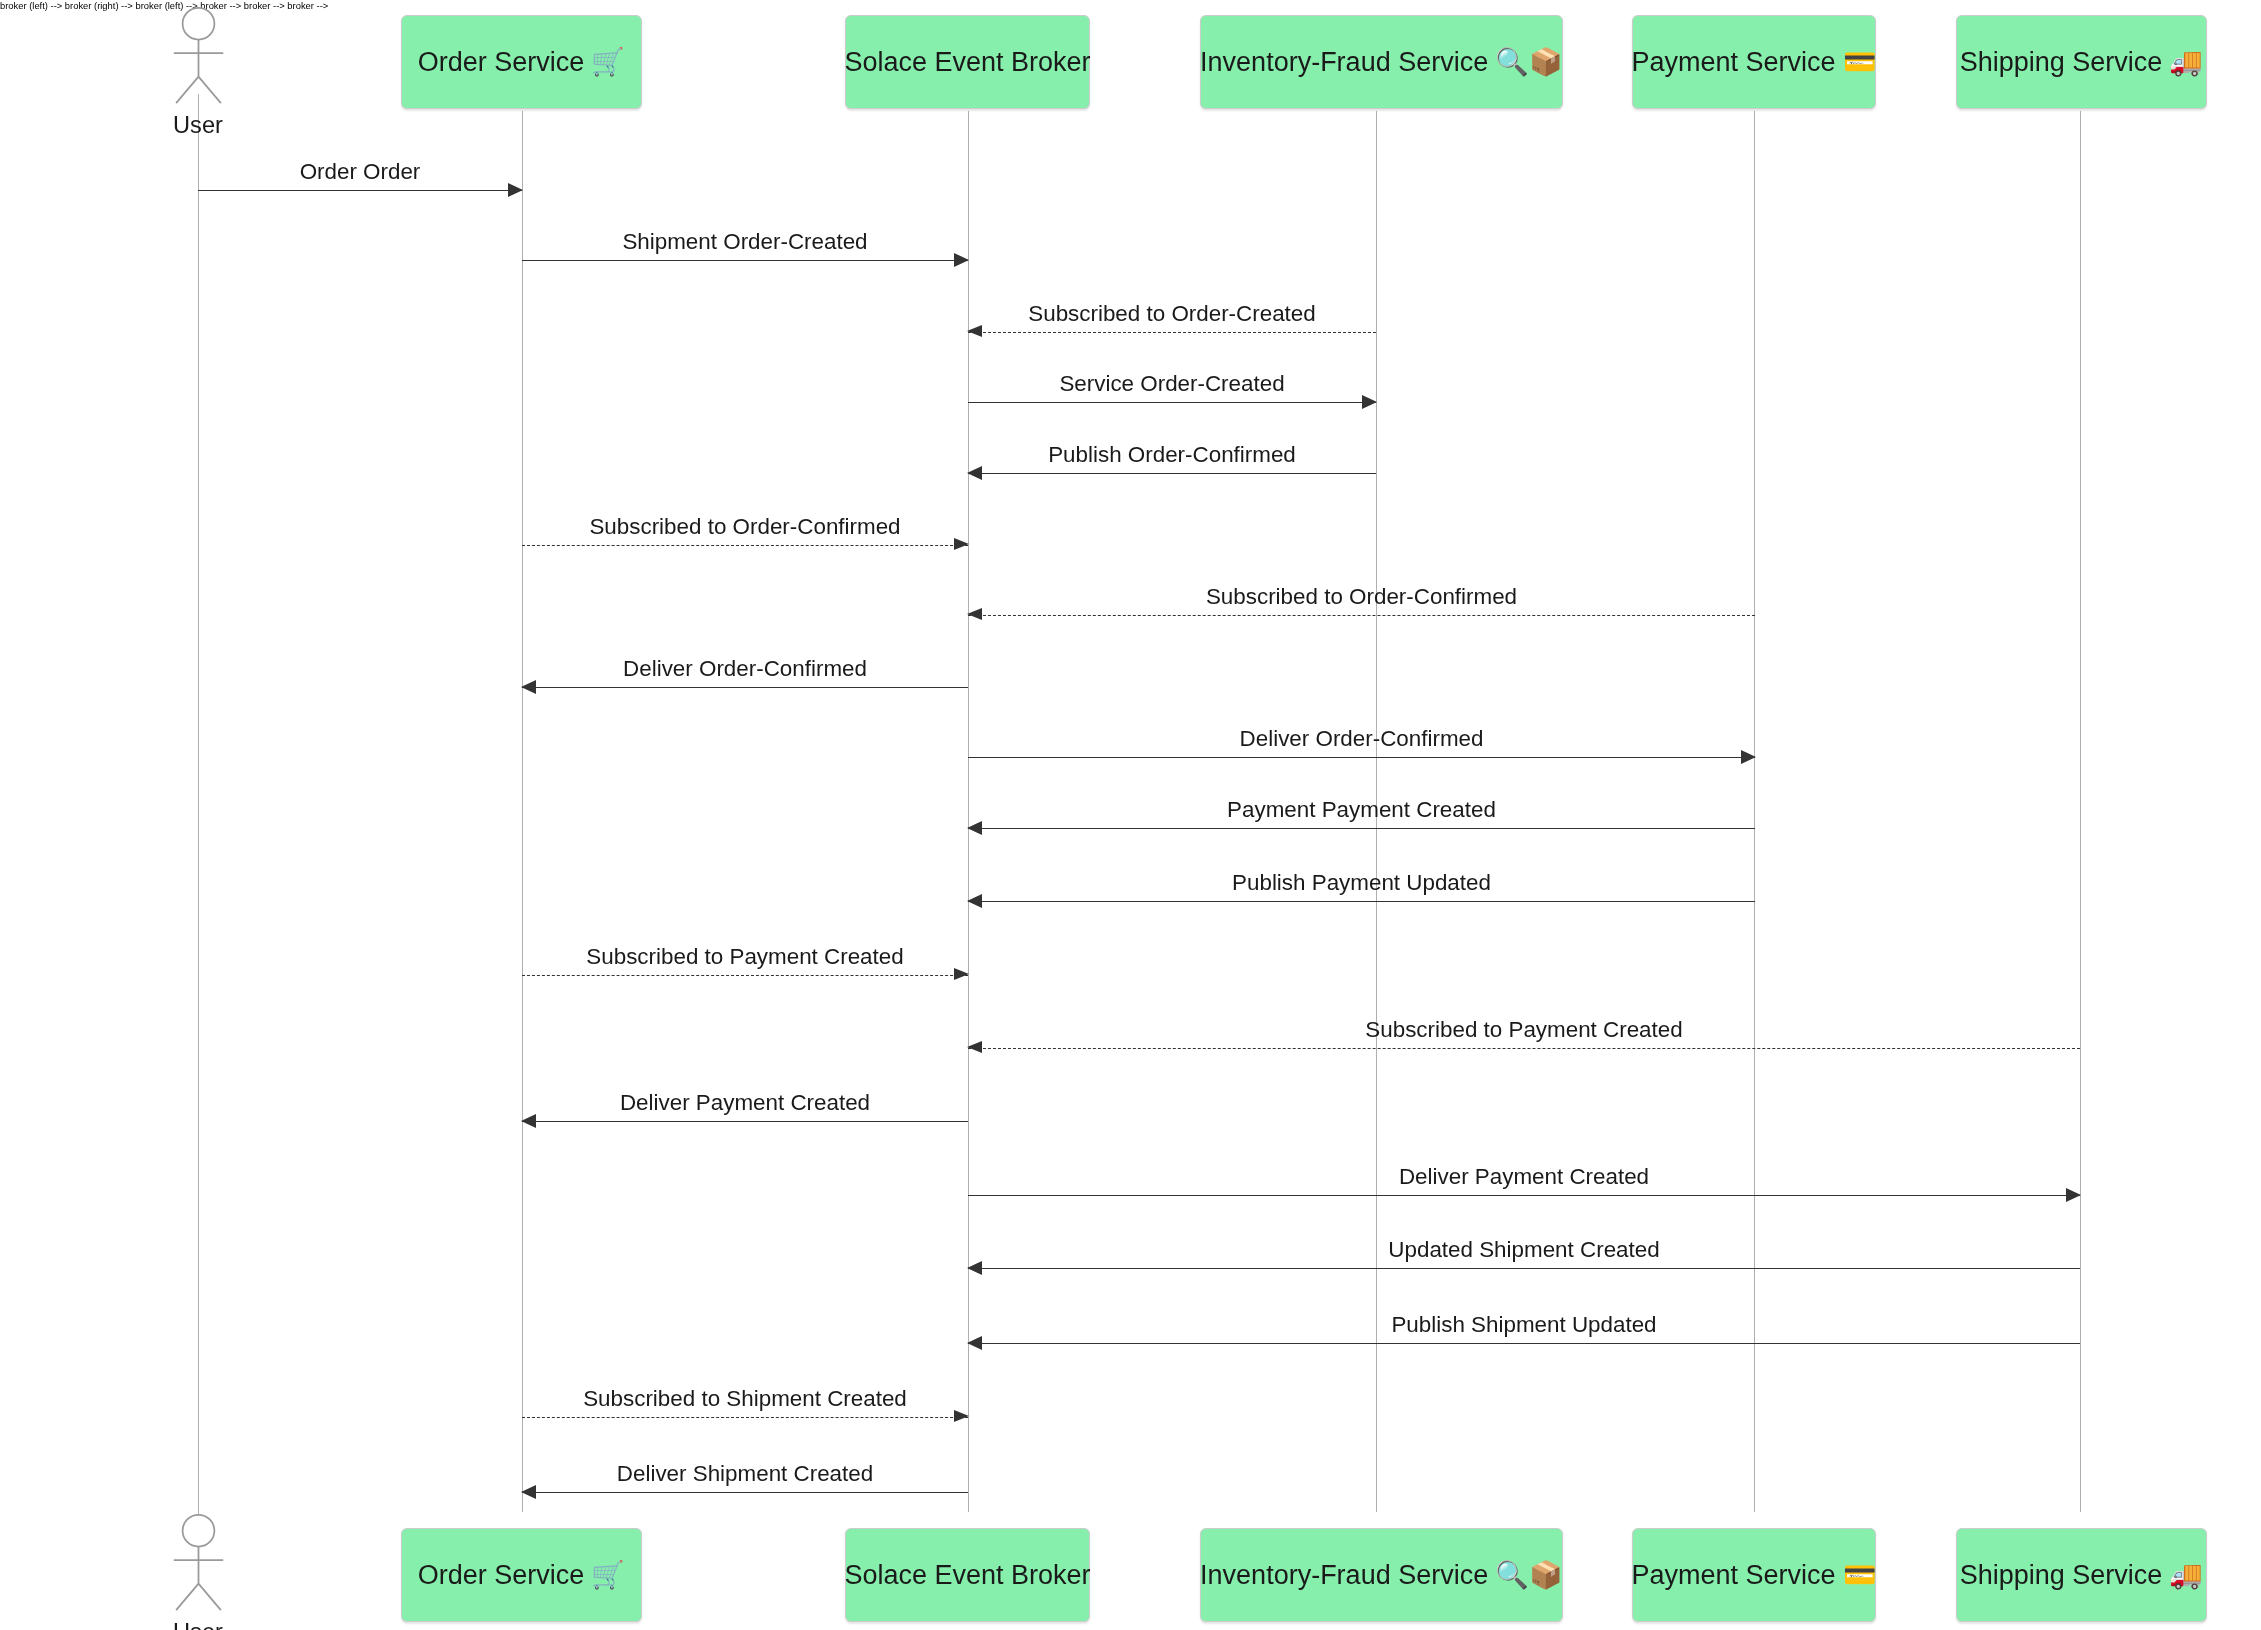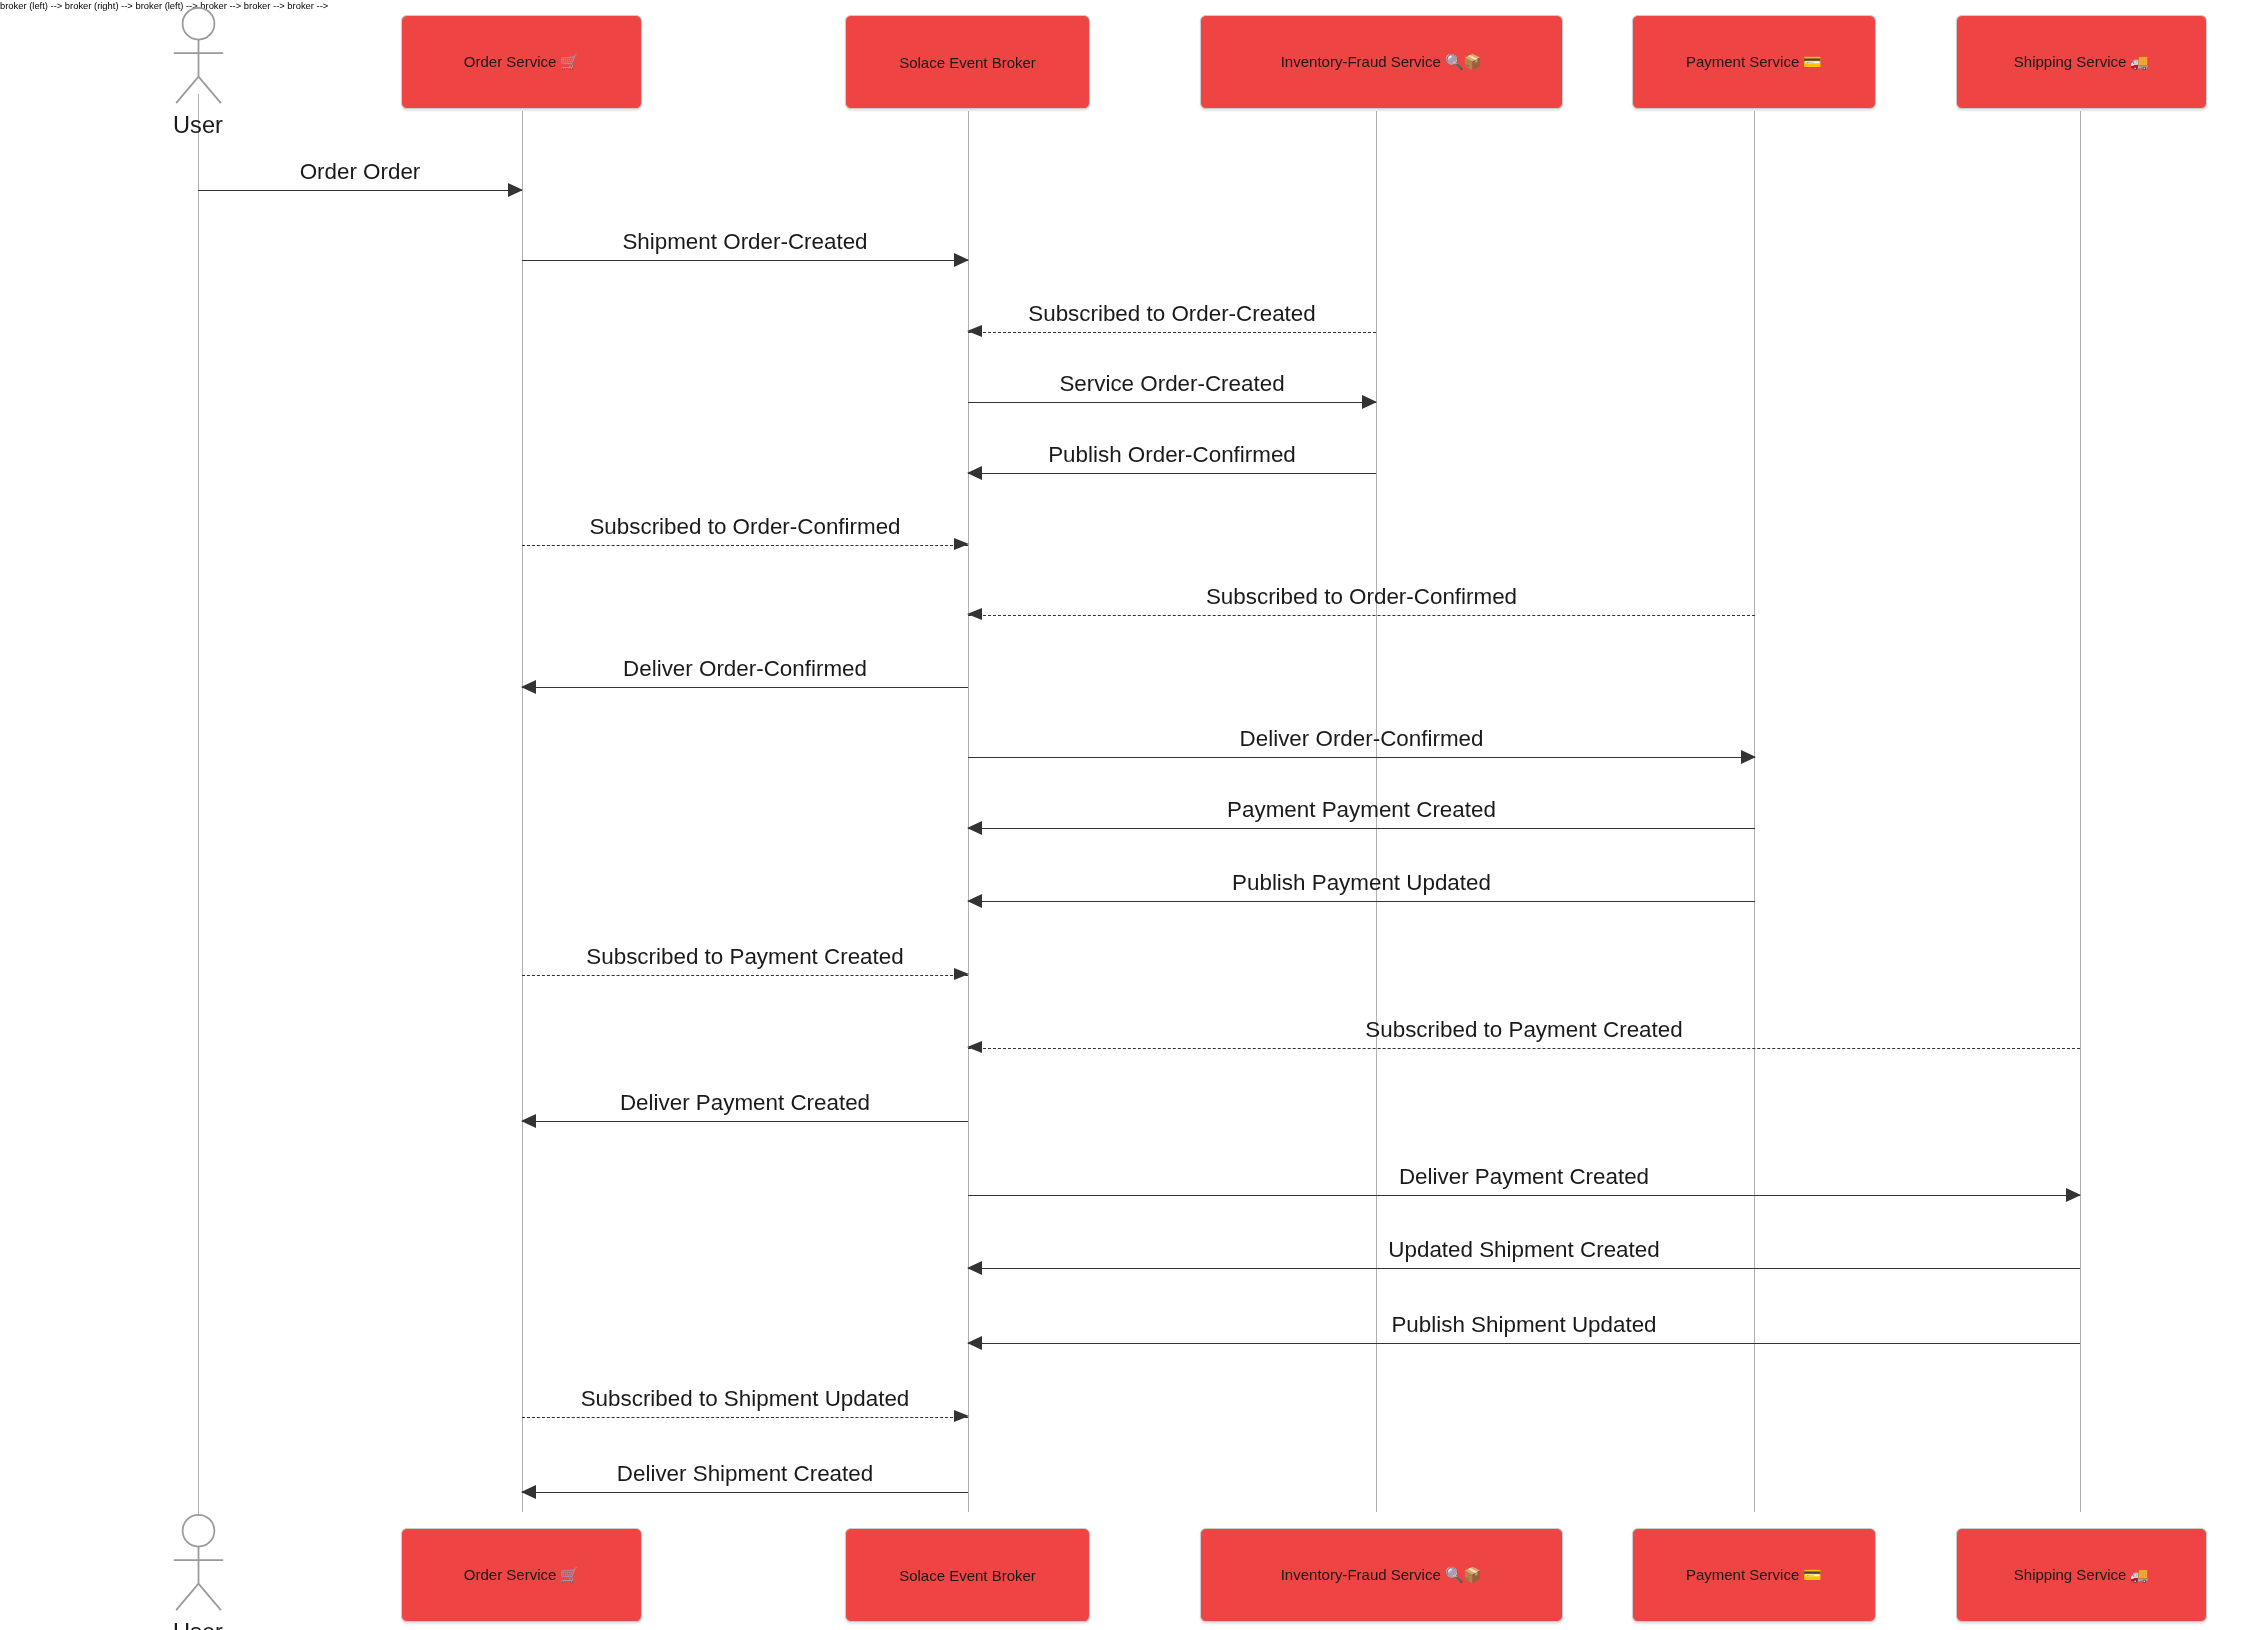--- a/index.html
+++ b/index.html
@@ -23,28 +23,28 @@
     border-left: 1.8px solid #b0b0b0;
   }
   .actor-line {
     position: absolute;
     width: 0;
     border-left: 1.8px solid #b0b0b0;
   }
   .box {
     position: absolute;
     box-sizing: border-box;
-    background: #ef4444;
+    background: #86efac;
     border: 1.8px solid #cccccc;
     border-radius: 5.9px;
     display: flex;
     align-items: center;
     justify-content: center;
     color: #1a1a1a;
-    font-size: 15px;
+    font-size: 27px;
     white-space: nowrap;
     box-shadow: 0 1.2px 1.8px rgba(0,0,0,0.10);
   }
   .box .label {
     display: inline-block;
   }
   .actor {
     position: absolute;
   }
   .actor svg {
@@ -295,21 +295,21 @@
   <div class="msg left" style="left:968px; top:1343px; width:1112px;">
     <div class="line"></div>
     <div class="head"></div>
     <div class="text">Publish Shipment Updated</div>
   </div>
 
    broker --&gt;
   <div class="msg right dashed" style="left:522px; top:1417px; width:446px;">
     <div class="line"></div>
     <div class="head"></div>
-    <div class="text">Subscribed to Shipment Updated</div>
+    <div class="text">Subscribed to Shipment Created</div>
   </div>
 
   
   <div class="msg left" style="left:522px; top:1492px; width:446px;">
     <div class="line"></div>
     <div class="head"></div>
     <div class="text">Deliver Shipment Created</div>
   </div>
 
 </div>

